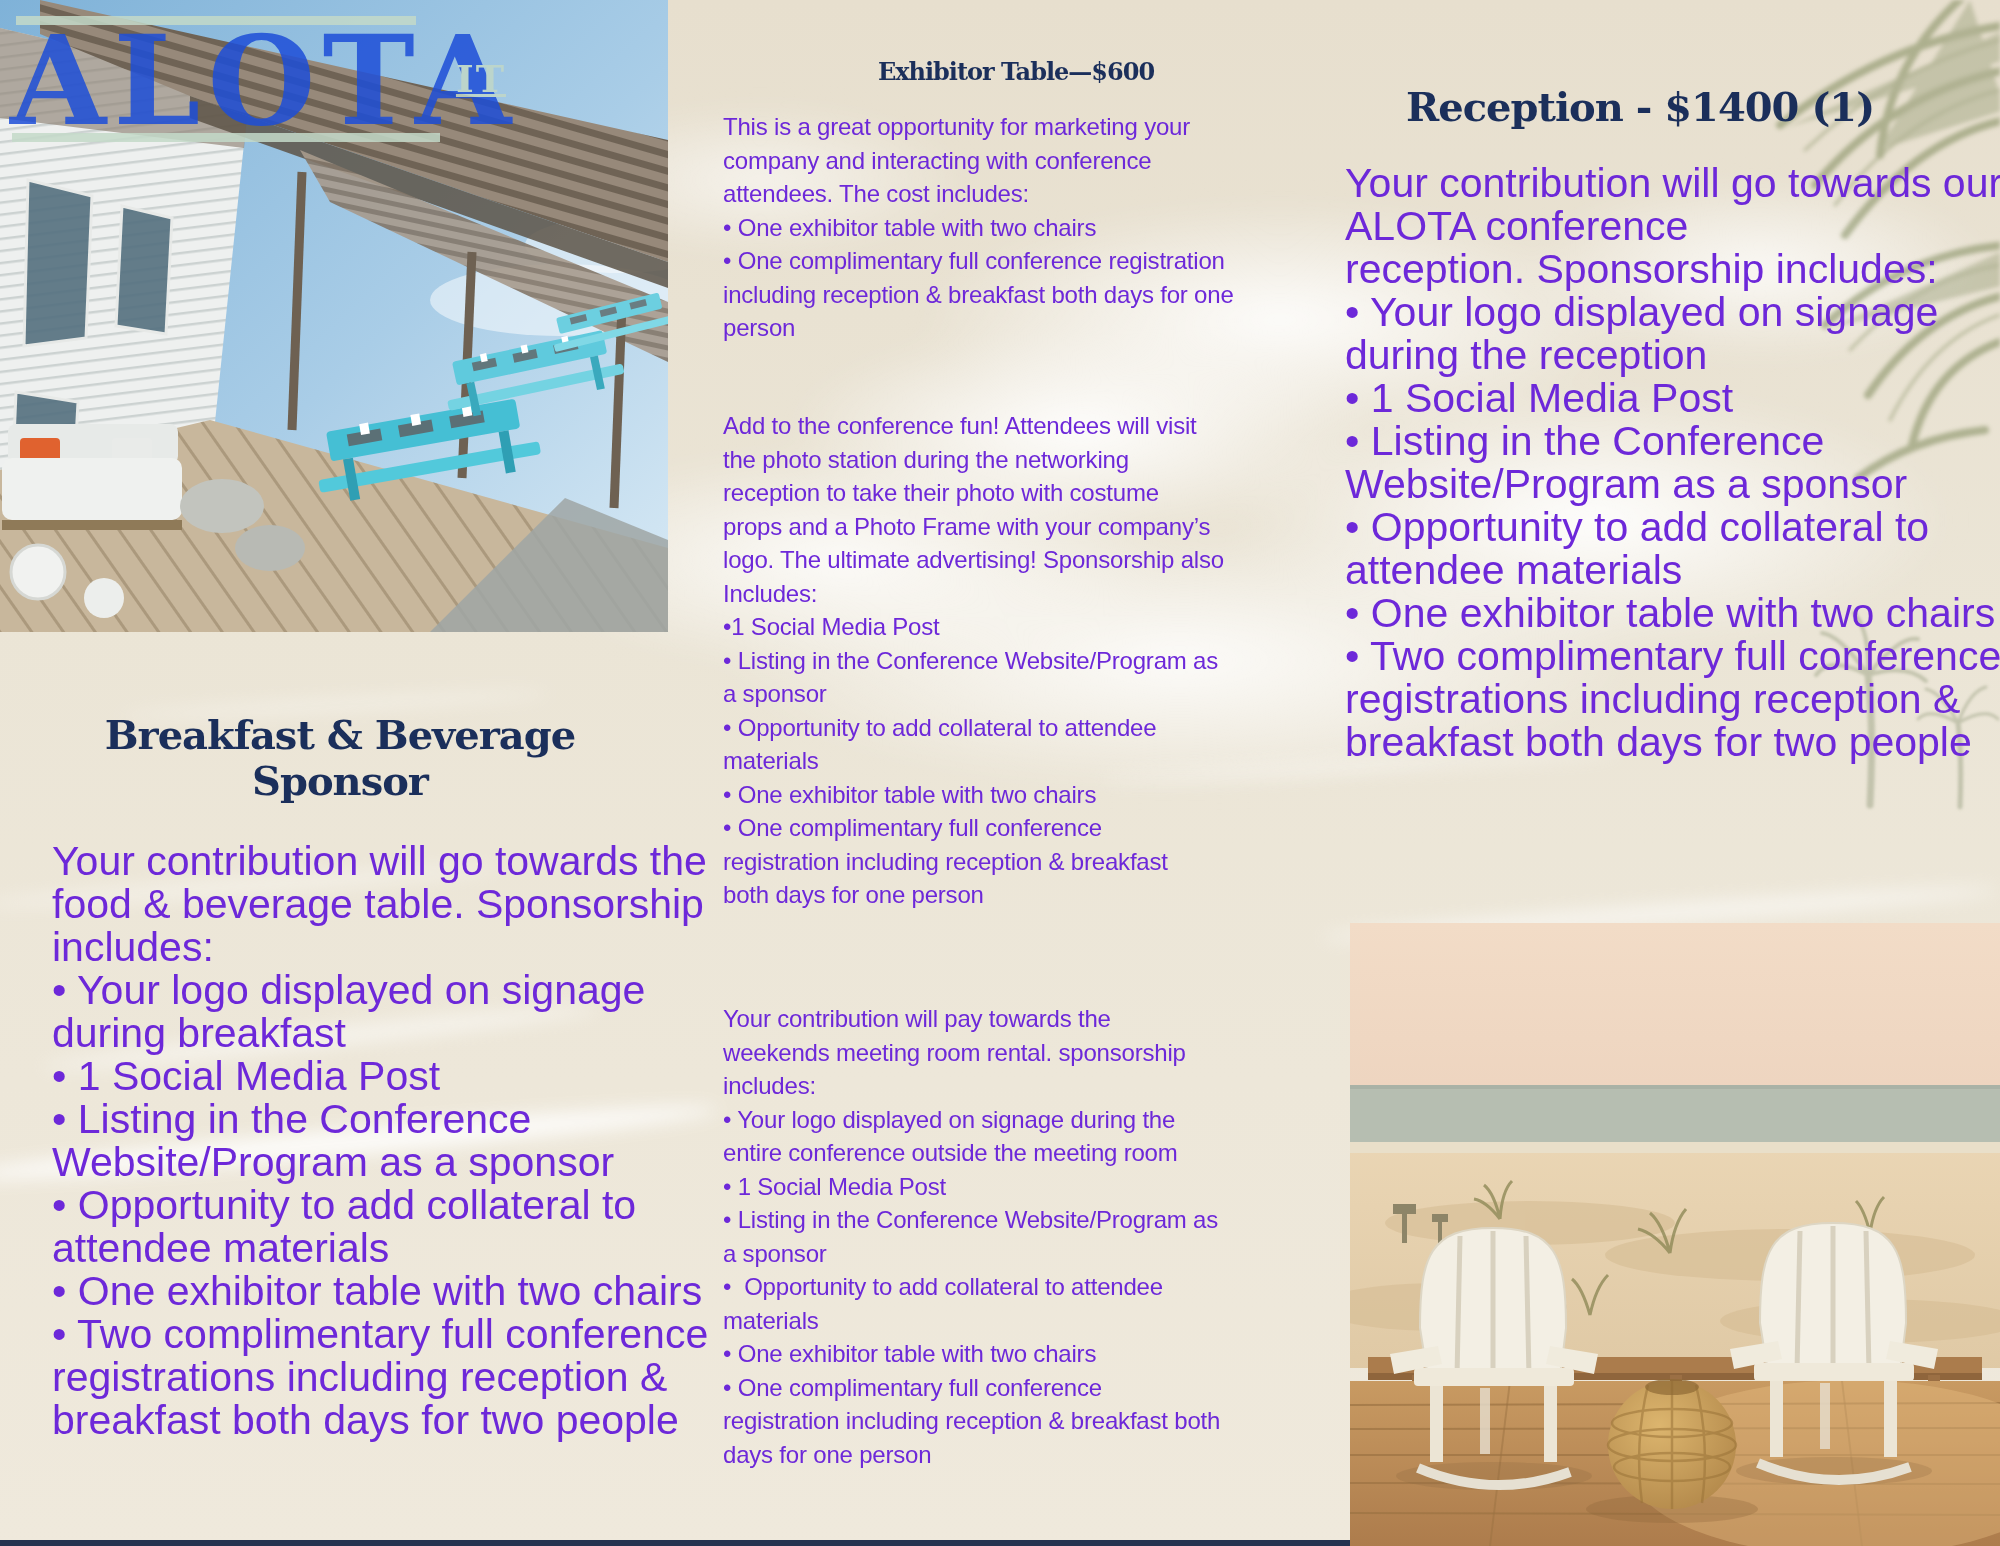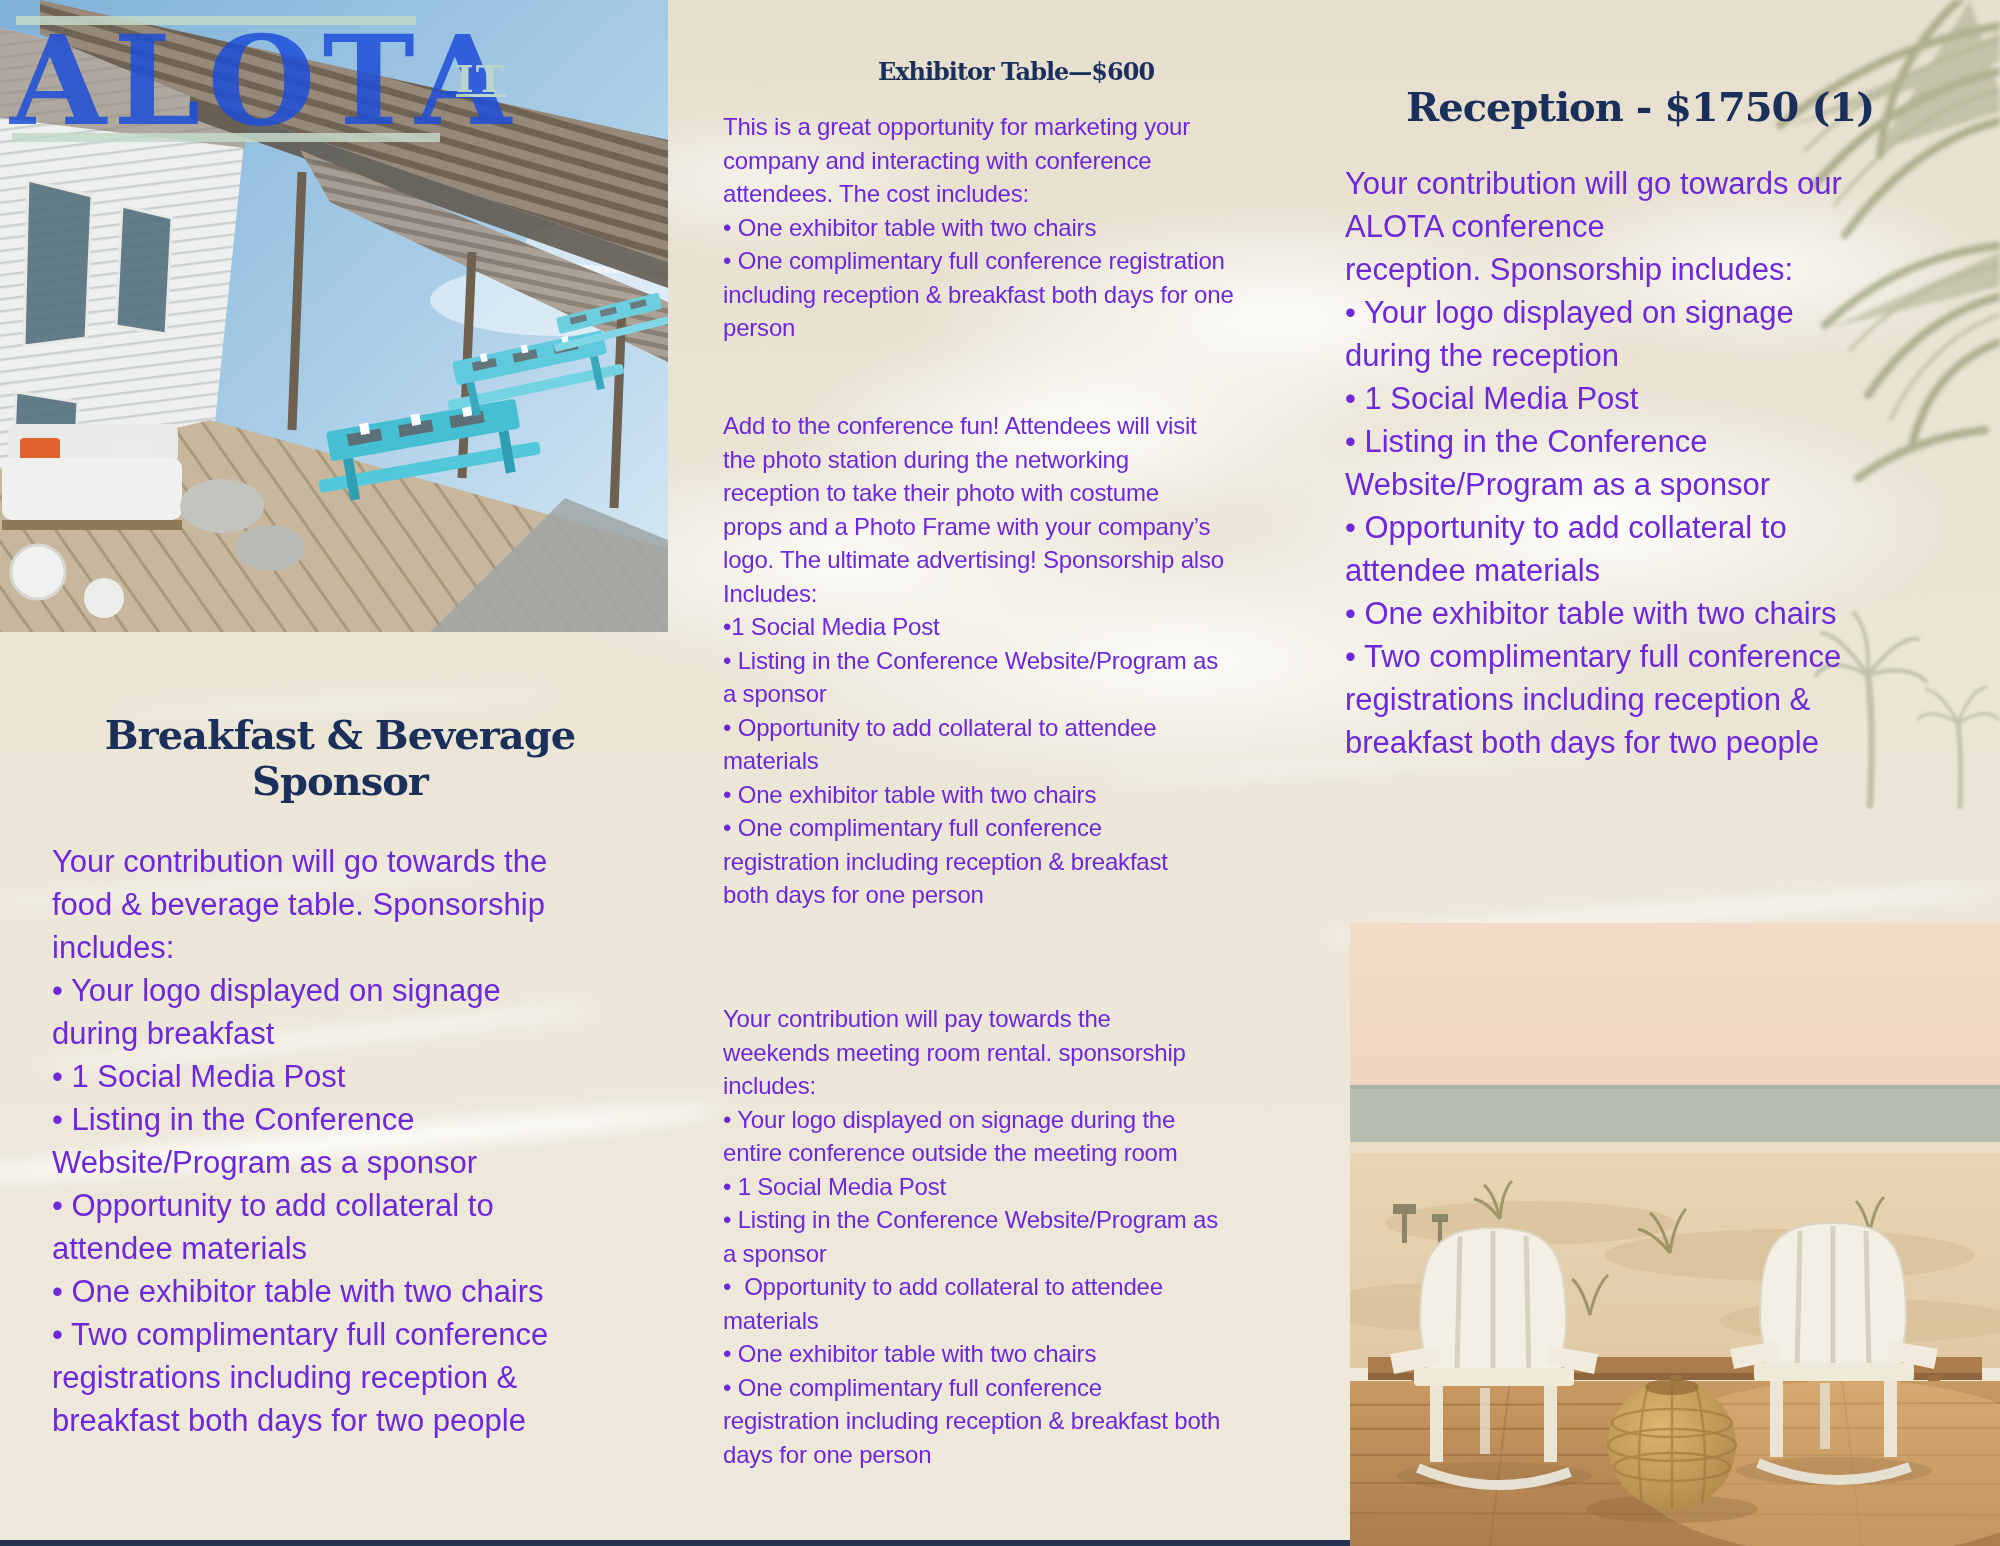--- a/index.html
+++ b/index.html
@@ -49,21 +49,21 @@
   .wm-suffix{position:absolute;right:-14px;top:40px;font-family:"DejaVu Serif",serif;
            font-weight:700;font-size:38px;color:#c2d8c7;letter-spacing:2px;text-decoration:underline;}
 
   
   .section{position:absolute;z-index:3;}
   .title{font-family:"DejaVu Serif","Liberation Serif",serif;font-weight:700;
          color:#1b2f5b;text-align:center;letter-spacing:-1px;}
   .title.big{font-size:40px;line-height:46px;}
   .title.mid{font-size:24px;line-height:44px;}
   .bodytext{white-space:pre;color:#6d28d9;}
-  .bodytext.large{font-size:31px;line-height:43px;}
+  .bodytext.large{font-size:41px;line-height:43px;}
   .bodytext.small{font-size:24px;line-height:33.5px;letter-spacing:-.2px;}
 
   .sec-breakfast{left:40px;top:712px;width:600px;}
   .sec-breakfast .bodytext{margin-top:36px;padding-left:12px;}
   .sec-exhibitor{left:710px;top:50px;width:612px;}
   .sec-selfie{left:710px;top:393px;width:612px;}
   .sec-meeting{left:710px;top:986px;width:612px;}
   .sec-exhibitor .bodytext,.sec-selfie .bodytext,.sec-meeting .bodytext{margin-top:16px;padding-left:13px;}
   .sec-reception{left:1340px;top:84px;width:600px;}
   .sec-reception .bodytext{margin-top:32px;padding-left:5px;}
@@ -398,21 +398,21 @@
 a sponsor
 •  Opportunity to add collateral to attendee
 materials
 • One exhibitor table with two chairs
 • One complimentary full conference
 registration including reception &amp; breakfast both
 days for one person</div>
   </section>
 
   <section class="section sec-reception">
-    <div class="title big">Reception - $1750 (1)</div>
+    <div class="title big">Reception - $1400 (1)</div>
     <div class="bodytext large">Your contribution will go towards our
 ALOTA conference
 reception. Sponsorship includes:
 • Your logo displayed on signage
 during the reception
 • 1 Social Media Post
 • Listing in the Conference
 Website/Program as a sponsor
 • Opportunity to add collateral to
 attendee materials

